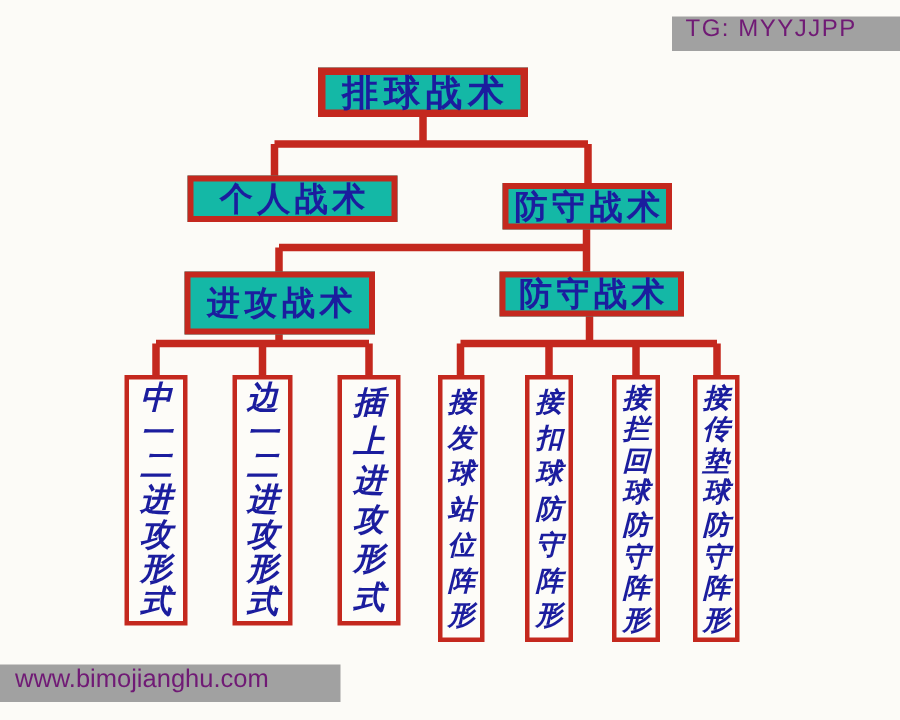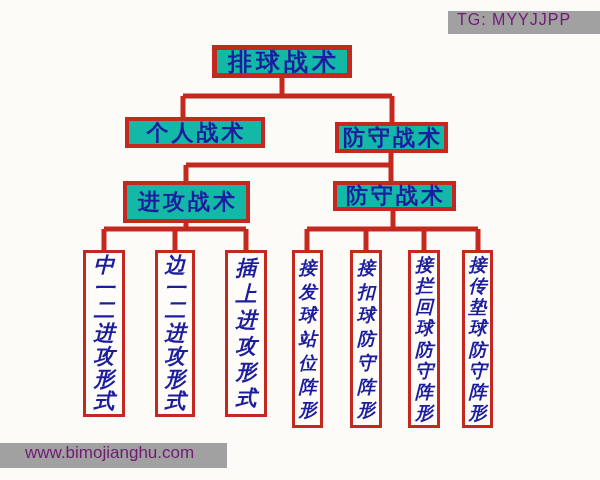--- a/index.html
+++ b/index.html
@@ -68,21 +68,21 @@
   .banner.top-right {
     left: 448px; top: 11px;
     width: 152px; height: 23px;
     padding-left: 9px;
     font-size: 16px;
     letter-spacing: 1px;
   }
   .banner.bottom-left {
     left: 0px; top: 443px;
     width: 227px; height: 25px;
-    padding-left: 25px;
+    padding-left: 10px;
     font-size: 17px;
   }
 </style>
 </head>
 <body>
 
 <div id="stage">
 
   <svg id="connectors" viewBox="0 0 600 480" xmlns="http://www.w3.org/2000/svg">
     <g stroke="#c4281e" stroke-width="5" fill="none">

